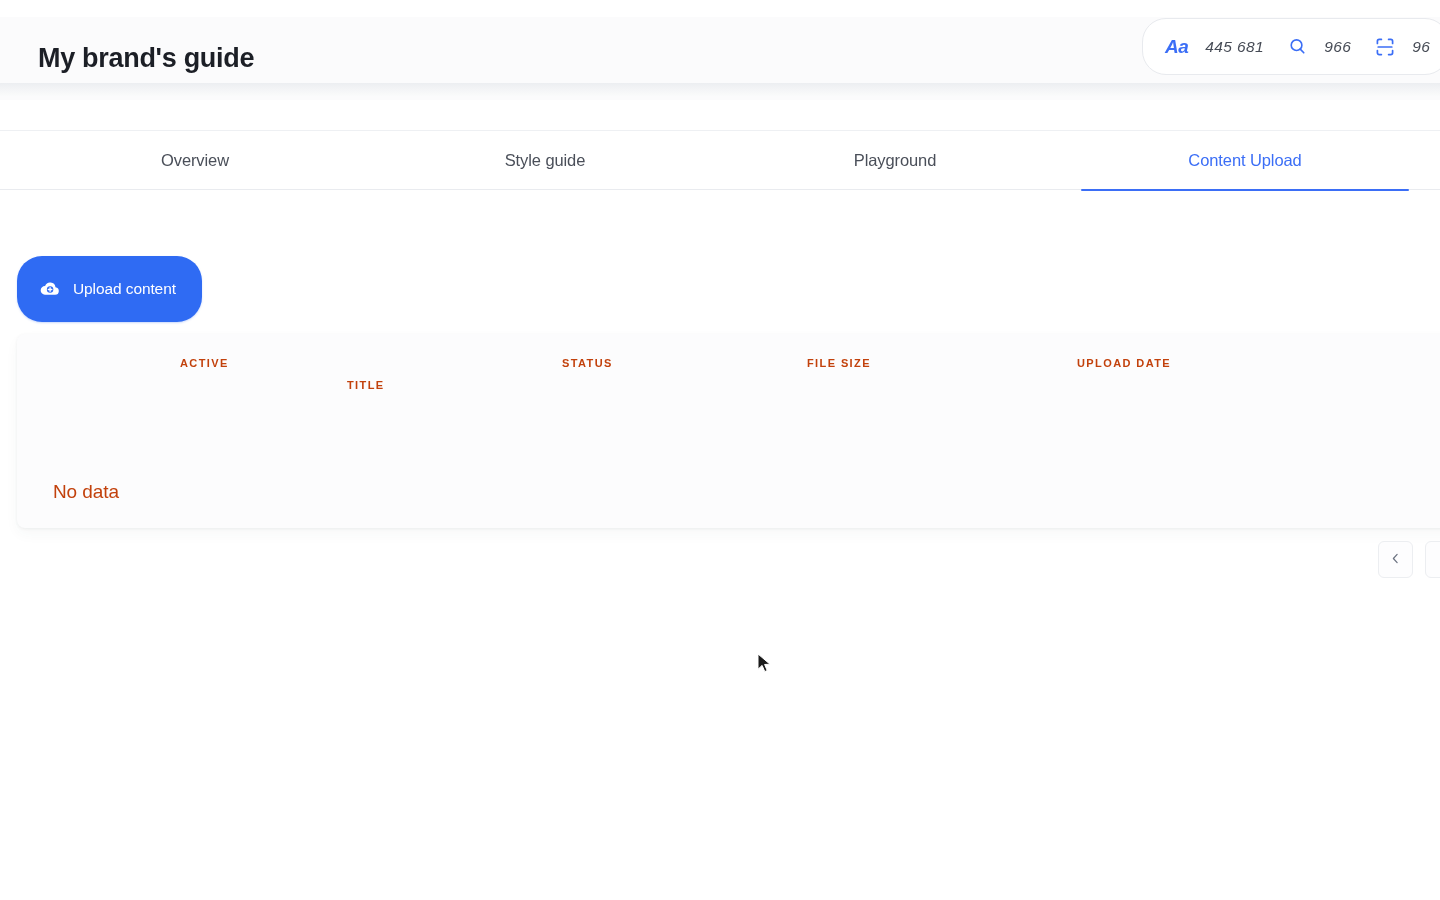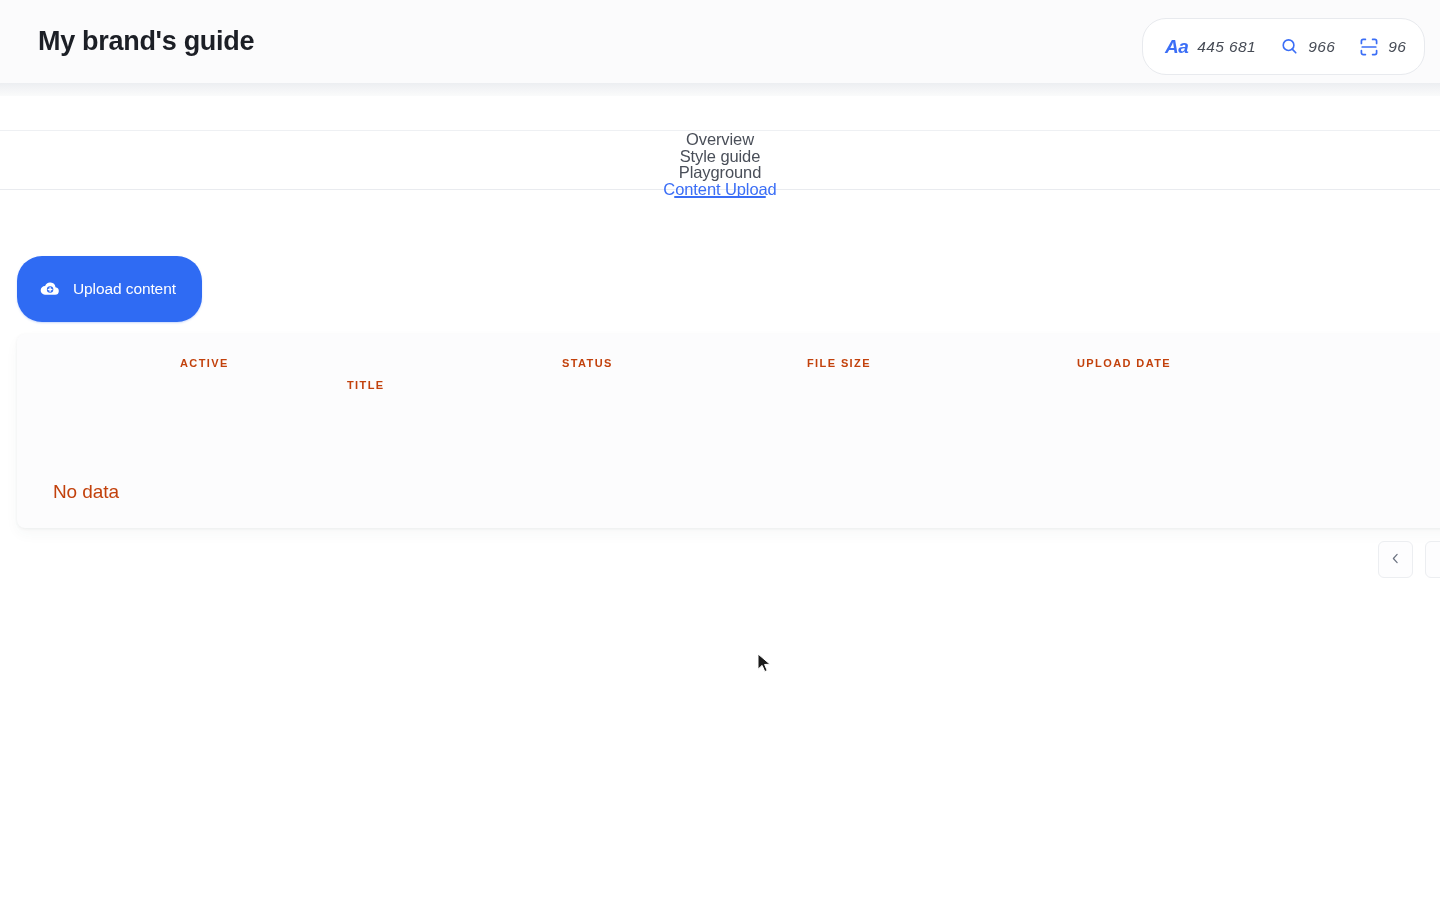--- a/index.html
+++ b/index.html
@@ -15,21 +15,21 @@
     font-family: "Liberation Sans", "DejaVu Sans", sans-serif;
     background: #ffffff;
     color: #2b2f38;
     position: relative;
     cursor: default;
   }
 
   
   .app-header {
     position: absolute;
-    top: 0; left: 0;
+    top: 17px; left: 0;
     width: 1440px;
     height: 83px;
     background: #fbfbfc;
     display: flex;
     align-items: center;
     justify-content: space-between;
     padding: 0 0 0 38px;
   }
 
   .page-title {
@@ -79,20 +79,21 @@
     font-weight: bold;
     letter-spacing: -0.5px;
     line-height: 1;
   }
 
   .stat-value {
     font-size: 15.5px;
     color: #464b55;
     letter-spacing: 0.4px;
     line-height: 1;
+    margin-left: 8px;
   }
 
   
   .header-band {
     position: absolute;
     top: 83px; left: 0;
     width: 1440px;
     height: 13px;
     background: linear-gradient(to bottom, #eceef1 0%, #f3f4f6 45%, #fafbfb 100%);
   }
@@ -107,21 +108,20 @@
     border-bottom: 1px solid #e9ebef;
     background: #ffffff;
   }
 
   .tabs {
     position: relative;
     height: 59px;
     display: flex;
     align-items: center;
     padding: 0 20px;
-    flex-direction: column;
   }
 
   .tab {
     flex: 1 1 0;
     text-align: center;
     font-size: 16.5px;
     color: #4a4f59;
     letter-spacing: -0.1px;
     line-height: 1;
     position: relative;

